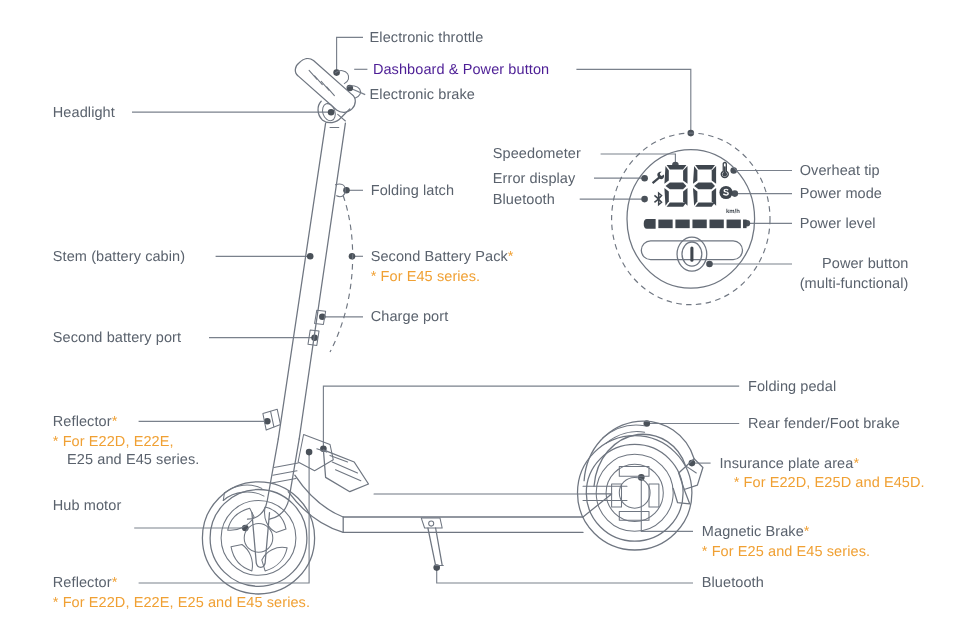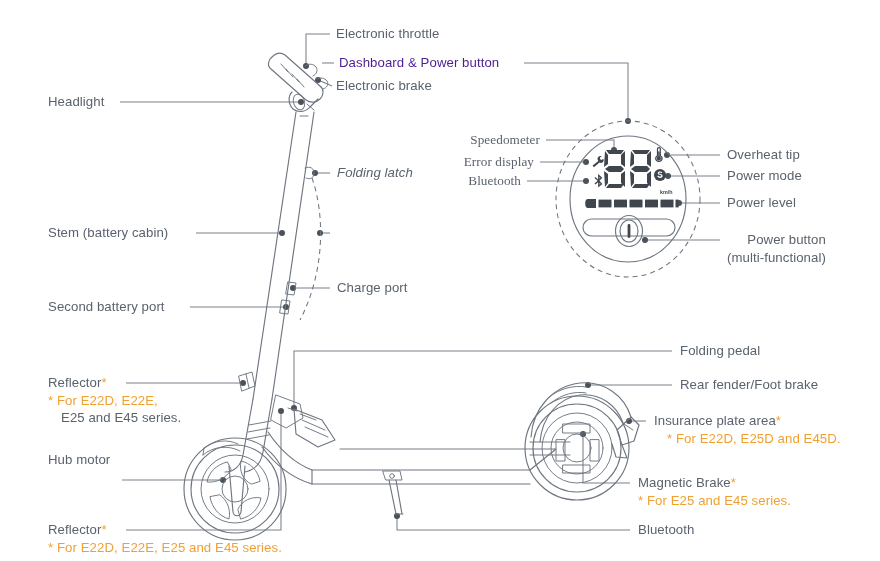--- a/index.html
+++ b/index.html
@@ -12,21 +12,21 @@
   #stage{position:absolute;left:0;top:0;width:748px;height:561px;}
   #art{position:absolute;left:0;top:0;width:880px;height:561px;}
   .lbl{
     position:absolute;
     font-size:13.2px;
     line-height:17.5px;
     color:#5a626d;
     white-space:nowrap;
     letter-spacing:.08px;
   }
-  .lbl.r{text-align:right;font-family:Liberation Serif, serif;}
+  .lbl.r{}
   .lbl .ast{color:#f0a033;}
   .lbl .note{color:#5a626d;}
   .lbl .note .ast{color:#f0a033;}
   .lbl.accent{color:#4c1d95;}
   .note{display:block;font-size:13.2px;line-height:17.5px;}
   .note-ind{display:block;padding-left:13px;}
 </style>
 </head>
 <body>
 
@@ -340,24 +340,28 @@
 </svg>
 
 <div class="lbl" style="left:336px;top:25px;">Electronic throttle</div>
 
 <div class="lbl accent" style="left:339px;top:54px;">Dashboard &amp; Power button</div>
 
 <div class="lbl" style="left:336px;top:77px;">Electronic brake</div>
 
 <div class="lbl" style="left:48px;top:93px;">Headlight</div>
 
-<div class="lbl" style="left:337px;top:164px;font-style:italic;">Folding latch</div>
+<div class="lbl" style="left:337px;top:164px;">Folding latch</div>
 
 <div class="lbl" style="left:48px;top:224px;">Stem (battery cabin)</div>
 
+<div class="lbl" style="left:337px;top:224px;">
+  <span>Second Battery Pack</span><span class="ast">*</span>
+  <span class="note"><span class="ast">* For E45 series.</span></span>
+</div>
 
 <div class="lbl" style="left:337px;top:279px;">Charge port</div>
 
 <div class="lbl" style="left:48px;top:298px;">Second battery port</div>
 
 <div class="lbl" style="left:48px;top:374px;">
   <span>Reflector</span><span class="ast">*</span>
   <span class="note"><span class="ast">* For E22D, E22E,</span></span>
   <span class="note note-ind">E25 and E45 series.</span>
 </div>

